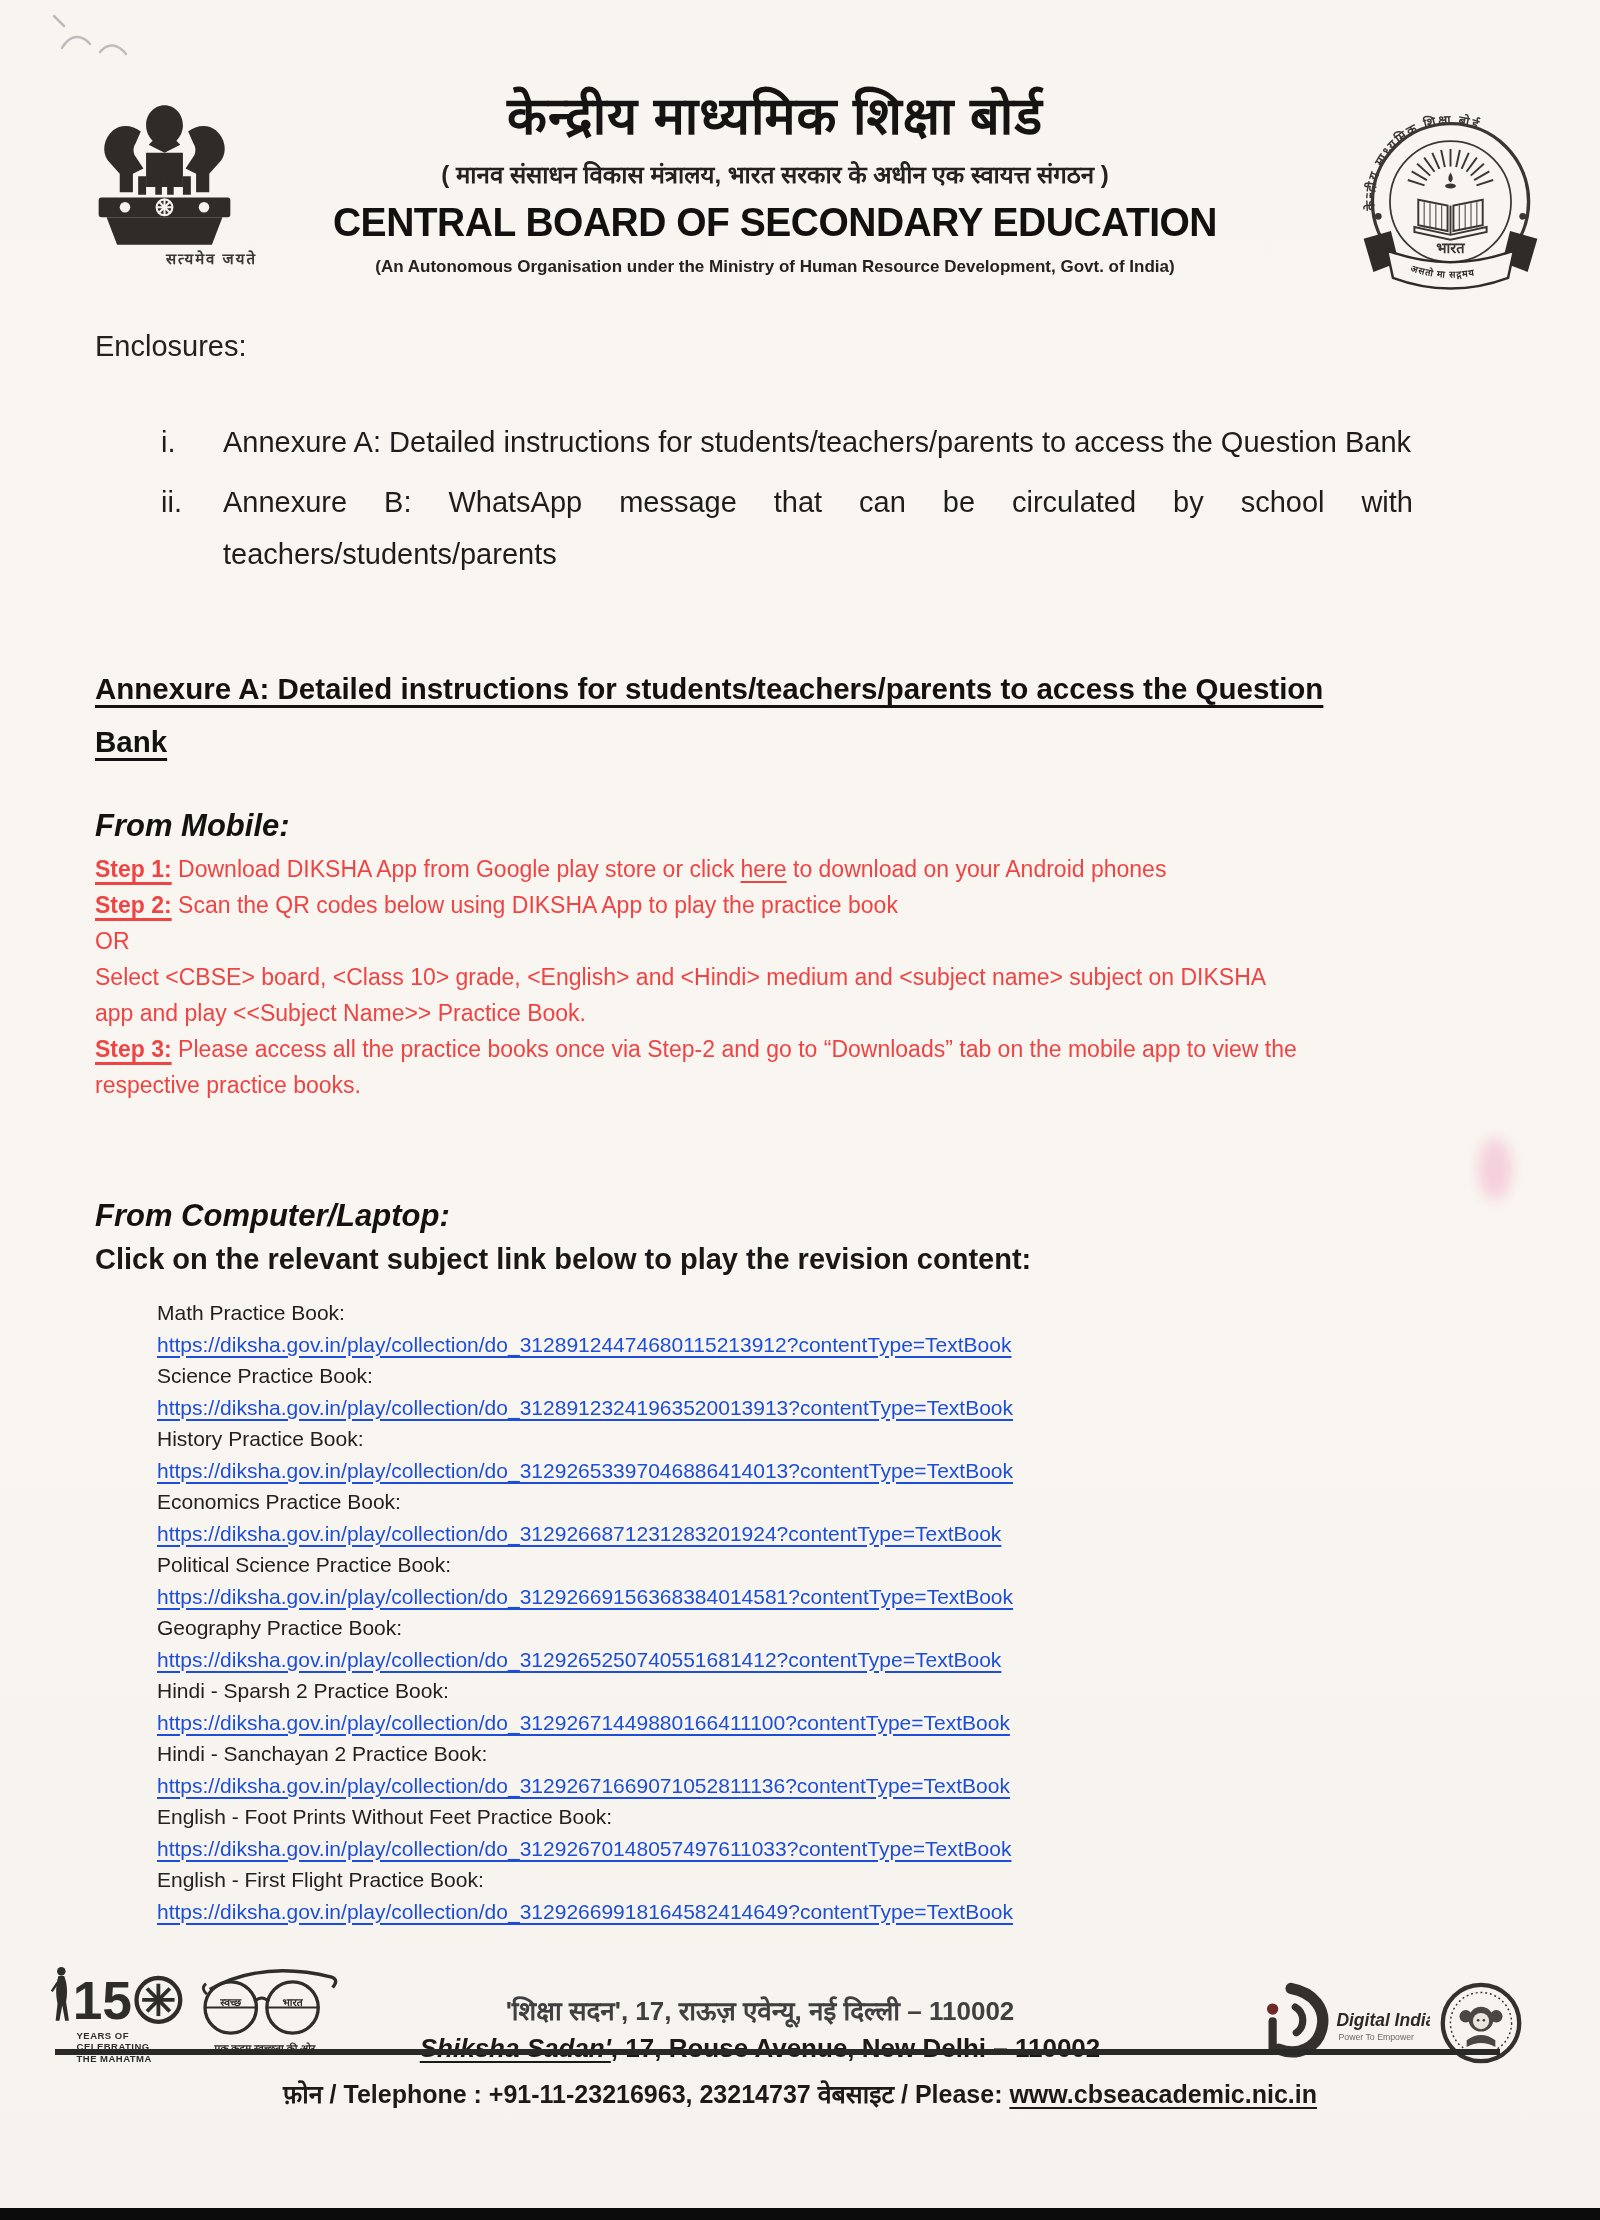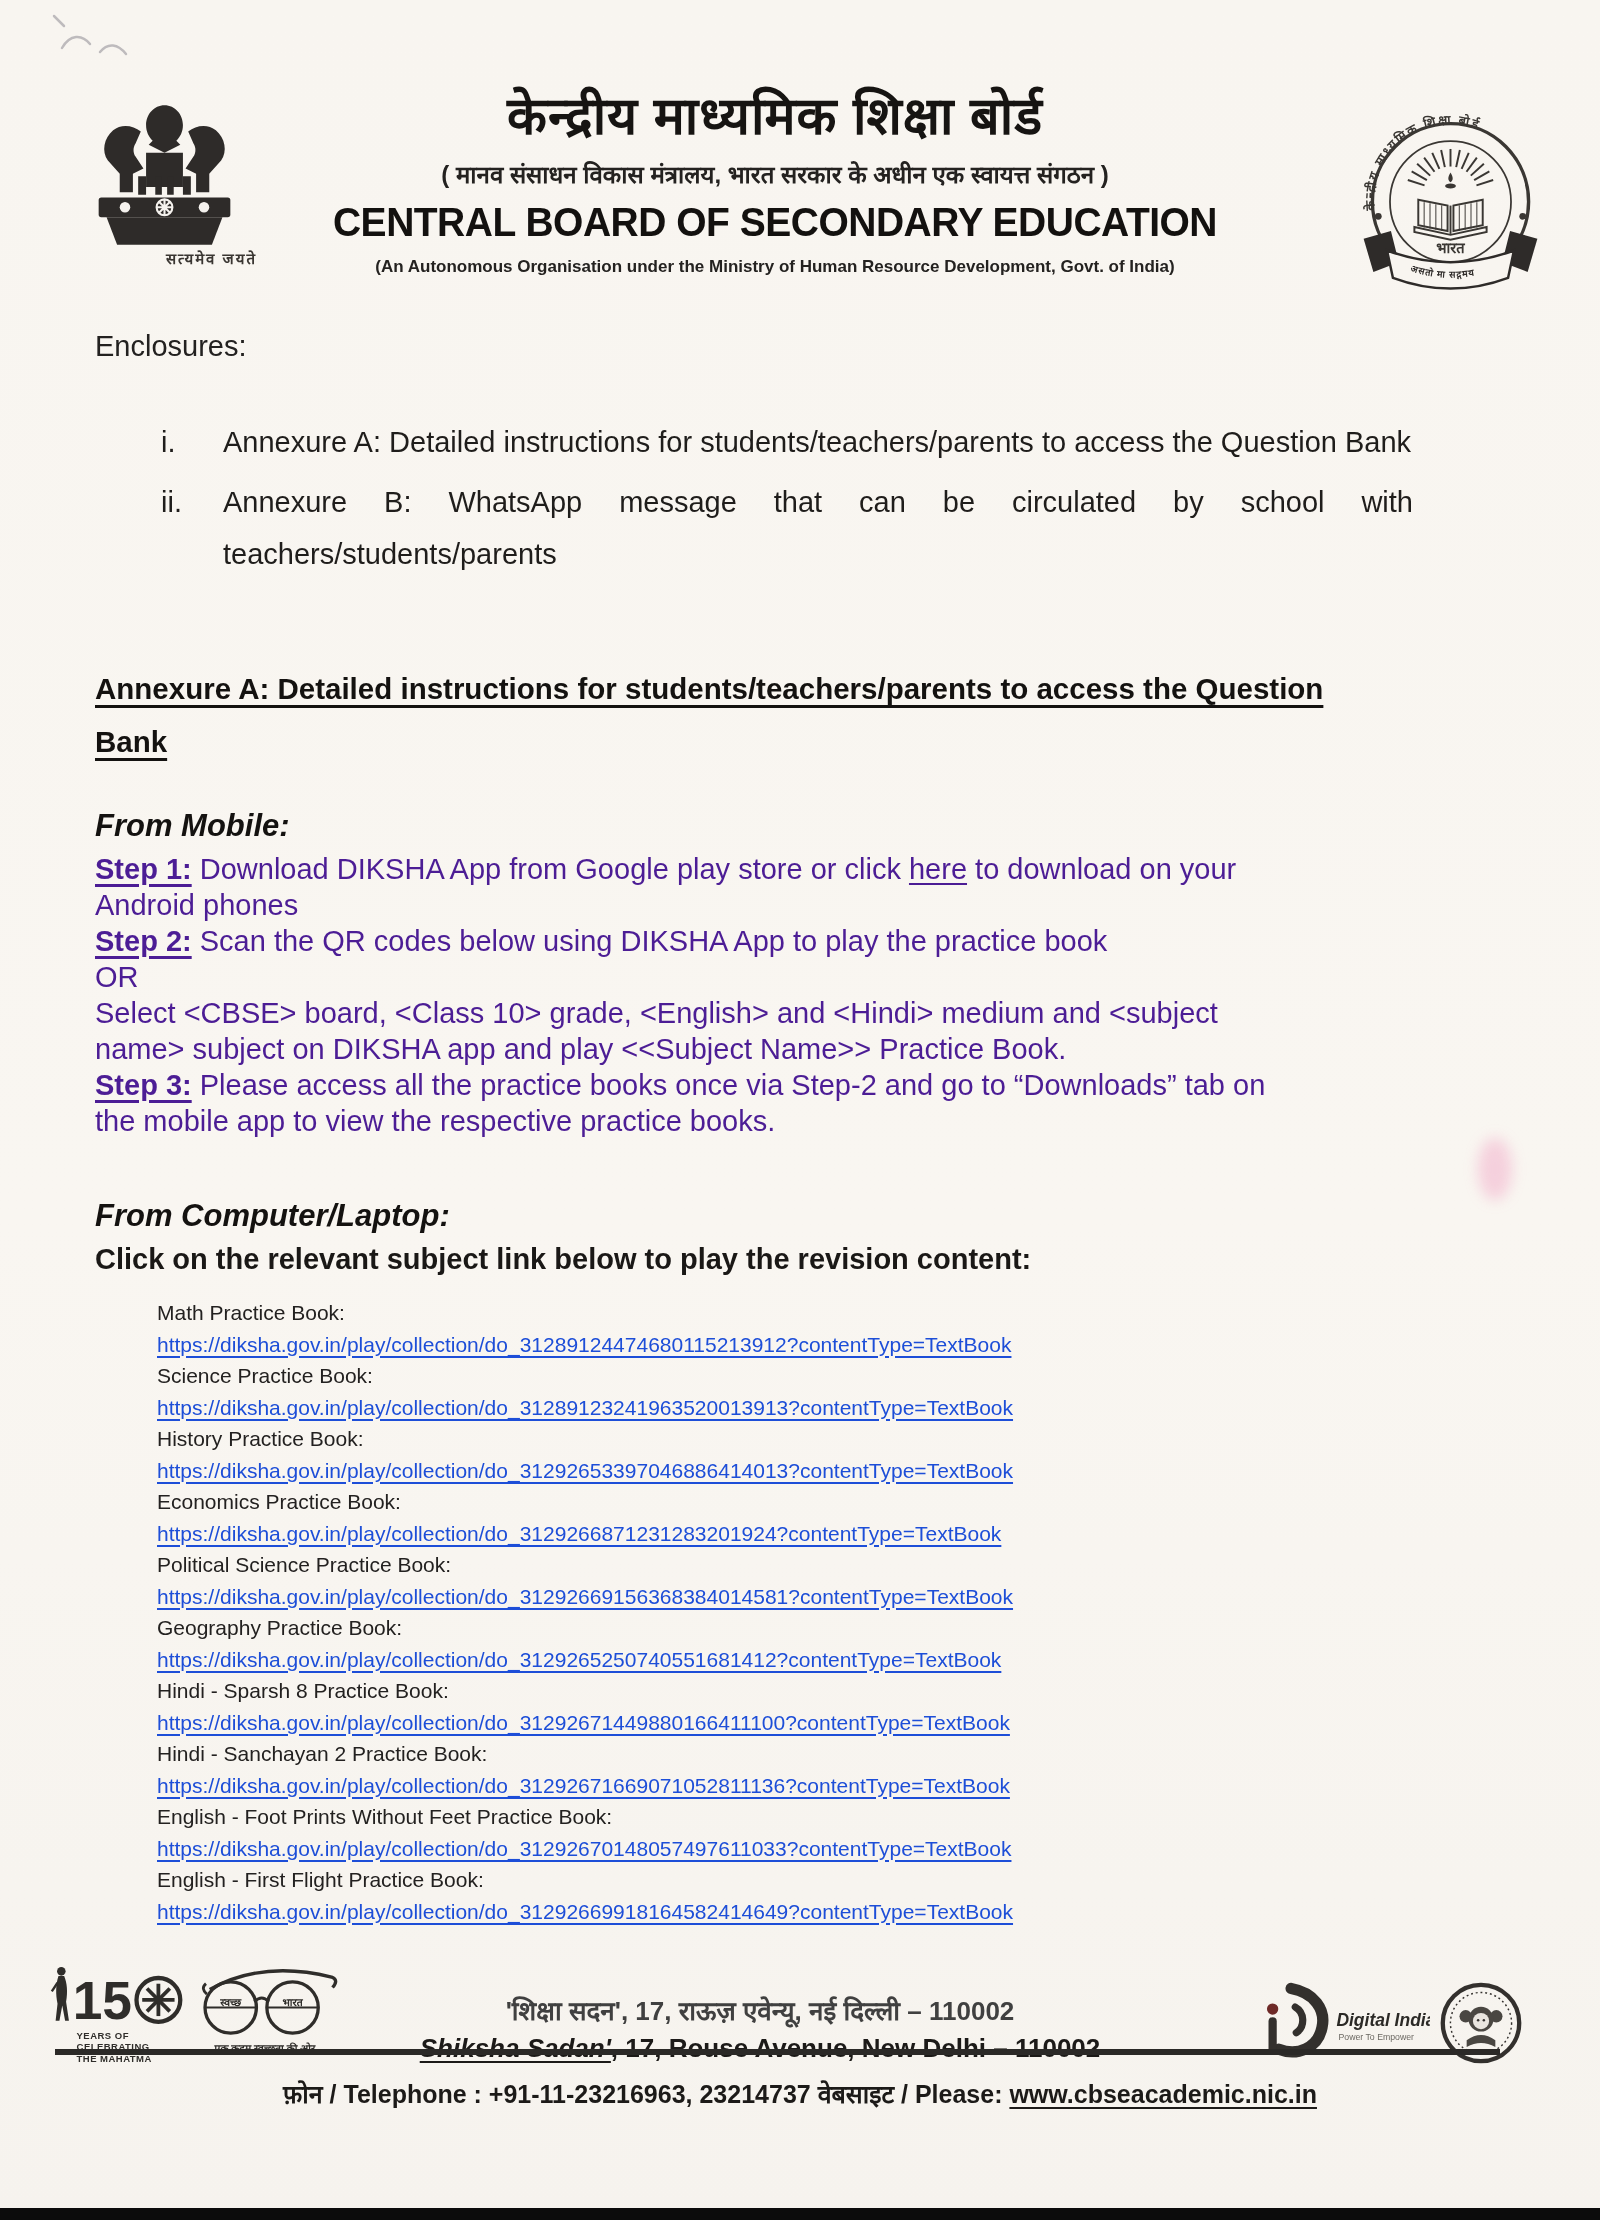--- a/index.html
+++ b/index.html
@@ -28,21 +28,21 @@
   .enc-list { left:95px; top:416px; width:1437px; }
   .enc-item { display:flex; margin-bottom:8px; }
   .enc-num { width:62px; padding-left:66px; box-sizing:content-box; font-size:29px; line-height:52px; flex:0 0 auto; }
   .enc-text { width:1190px; font-size:29px; line-height:52px; }
   .enc-text.justify { text-align:justify; }
 
   .annex-heading { left:95px; top:662px; width:1280px; font-size:29.5px; font-weight:bold; line-height:53px;
                    text-decoration:underline; text-decoration-thickness:2.5px; text-underline-offset:6px; color:#141210; }
 
   .from-mobile { left:95px; top:808px; font-size:31px; font-weight:bold; font-style:italic; color:#141210; }
-  .steps { left:95px; top:851px; width:1210px; font-size:29px; line-height:36px; color:#4c1d95; }
+  .steps { left:95px; top:851px; width:1210px; font-size:23px; line-height:36px; color:#ef4444; }
   .steps p { margin:0; }
   .step-label { font-weight:bold; text-decoration:underline; text-decoration-thickness:2.5px; text-underline-offset:5px; }
   .inline-link { text-decoration:underline; text-underline-offset:4px; cursor:pointer; color:inherit; }
 
   .from-computer { left:95px; top:1198px; font-size:31px; font-weight:bold; font-style:italic; color:#141210; }
   .click-line { left:95px; top:1243px; font-size:29px; font-weight:bold; color:#1a1816; }
 
   .links-list { left:133px; top:1297px; width:1240px; font-size:21px; line-height:31.5px; color:#232120;margin-left:24px; }
   .link-label { white-space:nowrap; }
   .link-url { display:block; text-decoration:underline; text-underline-offset:4px; color:#1d4ed8; cursor:pointer; white-space:nowrap; }
@@ -202,21 +202,21 @@
   </div>
   <div>
     <div class="link-label">Political Science Practice Book:</div>
     <span class="link-url">https://diksha.gov.in/play/collection/do_31292669156368384014581?contentType=TextBook</span>
   </div>
   <div>
     <div class="link-label">Geography Practice Book:</div>
     <span class="link-url">https://diksha.gov.in/play/collection/do_3129265250740551681412?contentType=TextBook</span>
   </div>
   <div>
-    <div class="link-label">Hindi - Sparsh 8 Practice Book:</div>
+    <div class="link-label">Hindi - Sparsh 2 Practice Book:</div>
     <span class="link-url">https://diksha.gov.in/play/collection/do_31292671449880166411100?contentType=TextBook</span>
   </div>
   <div>
     <div class="link-label">Hindi - Sanchayan 2 Practice Book:</div>
     <span class="link-url">https://diksha.gov.in/play/collection/do_31292671669071052811136?contentType=TextBook</span>
   </div>
   <div>
     <div class="link-label">English - Foot Prints Without Feet Practice Book:</div>
     <span class="link-url">https://diksha.gov.in/play/collection/do_31292670148057497611033?contentType=TextBook</span>
   </div>

